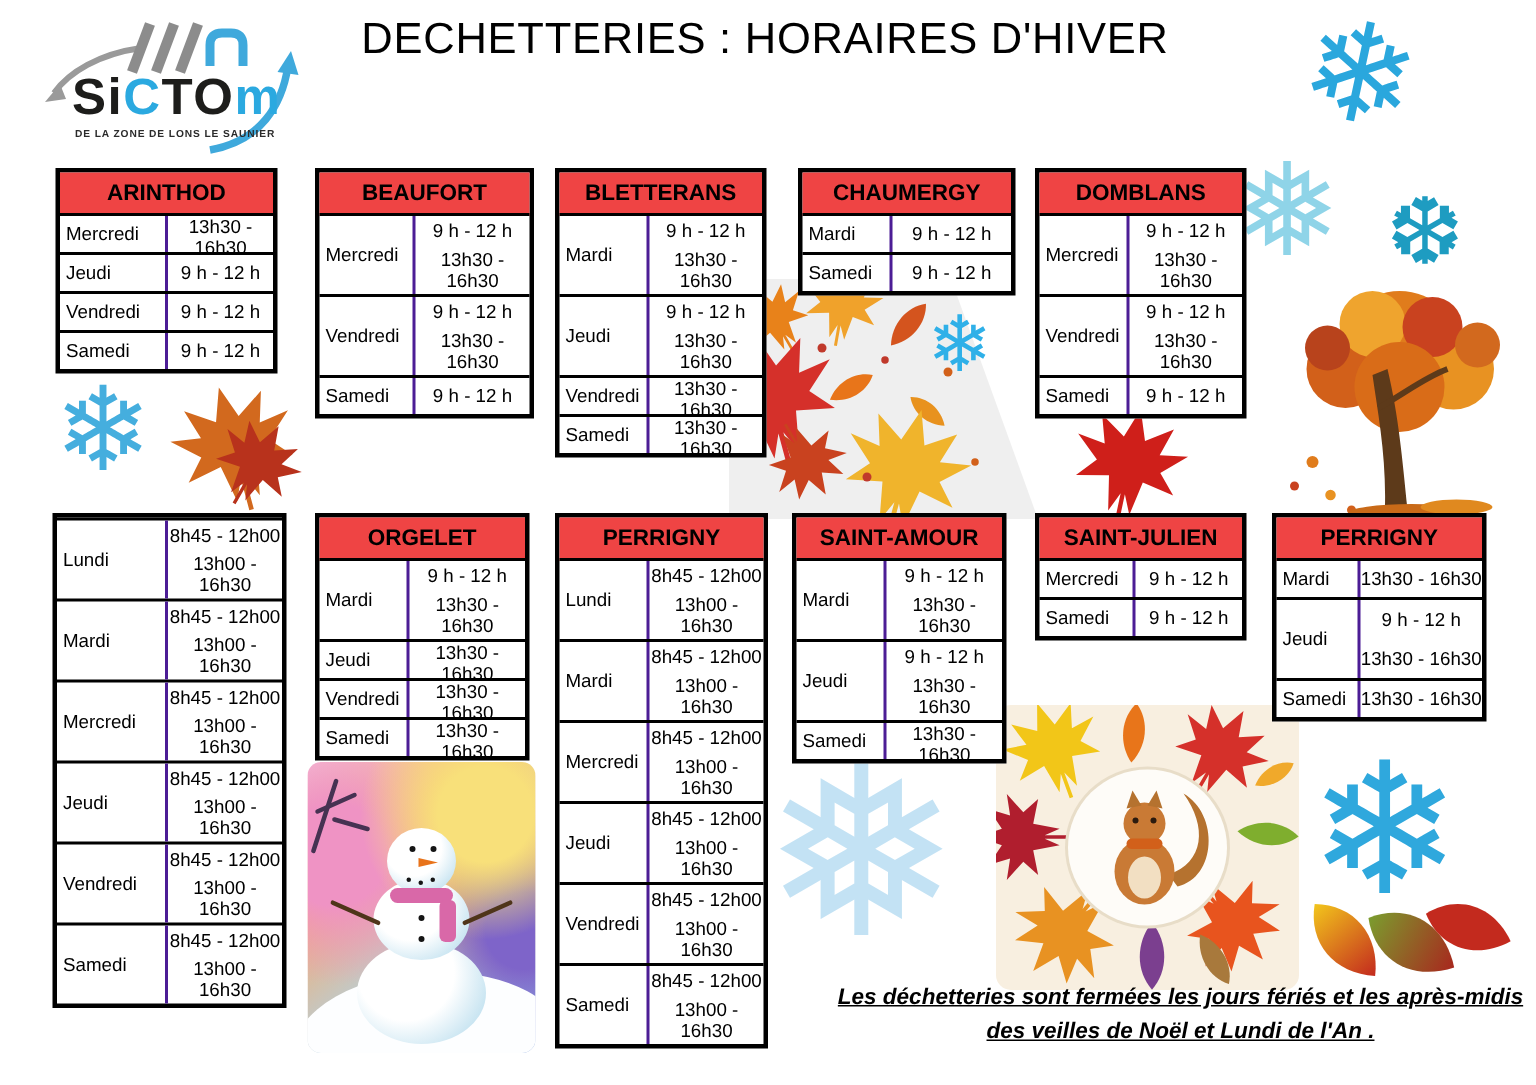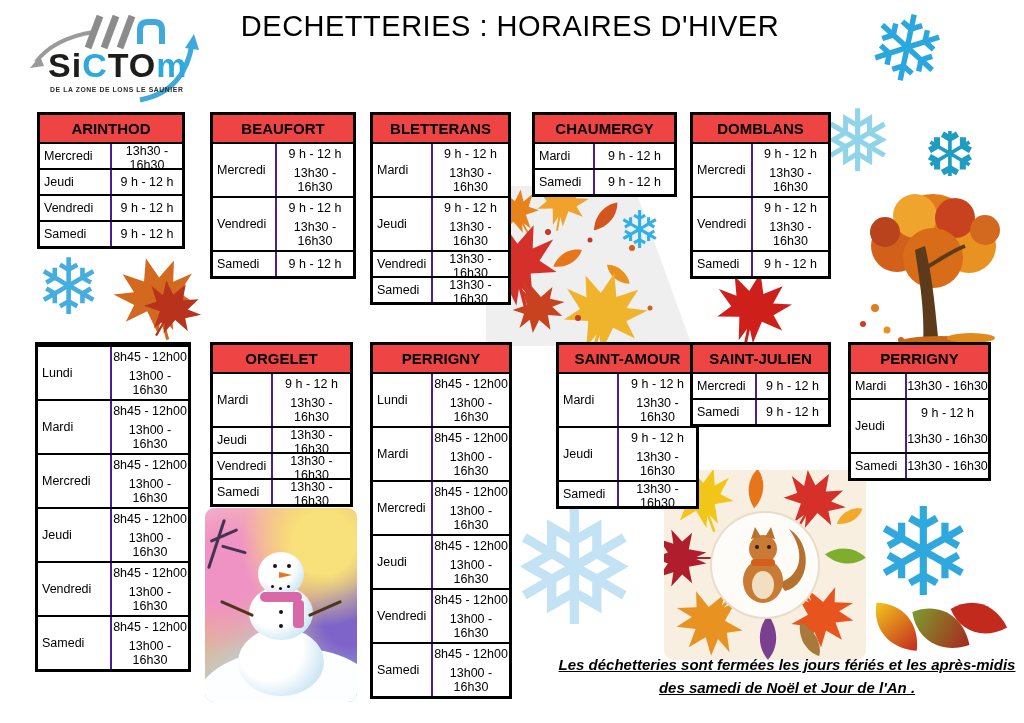--- a/index.html
+++ b/index.html
@@ -25,21 +25,21 @@
   .tb-hours{flex:1;display:flex;flex-direction:column;justify-content:space-around;align-items:center;font-size:12.5px;text-align:center}
   .t-arinthod{left:37px;top:112px;width:148px;--daw:72px}
   .t-beaufort{left:210px;top:112px;width:146px;--daw:64px}
   .t-bletterans{left:370px;top:112px;width:141px;--daw:60px}
   .t-chaumergy{left:532px;top:112px;width:145px;--daw:60px}
   .t-domblans{left:690px;top:112px;width:141px;--daw:60px}
   .t-messia{left:35px;top:342px;width:156px;--daw:74px}
   .t-messia .tb-head{font-size:13.5px}
   .t-orgelet{left:210px;top:342px;width:143px;--daw:60px}
   .t-perrigny{left:370px;top:342px;width:142px;--daw:60px}
-  .t-saintamour{left:556px;top:342px;width:143px;--daw:60px}
+  .t-saintamour{left:528px;top:342px;width:143px;--daw:60px}
   .t-saintjulien{left:690px;top:342px;width:141px;--daw:64px}
   .t-sellieres{left:848px;top:342px;width:143px;--daw:56px}
   
   .deco{position:absolute;z-index:1}
   .flake{font-family:"DejaVu Sans", sans-serif;line-height:1;user-select:none}
   .leaves-cluster{left:486px;top:186px;width:206px;height:160px}
   .snowman-card{left:205px;top:508px;width:152px;height:194px;border-radius:9px;overflow:hidden;
     background:
       radial-gradient(circle at 78% 18%, #f8e07a 0 16%, rgba(248,224,122,0) 42%),
       radial-gradient(circle at 12% 32%, #ef93c4 0 18%, rgba(239,147,196,0) 46%),
@@ -502,14 +502,14 @@
     <div class="tb-row">
       <div class="tb-day">Samedi</div>
       <div class="tb-hours">
         <div>13h30 - 16h30</div>
       </div>
     </div>
   </div>
 
 <div class="note">
   <div>Les déchetteries sont fermées les jours fériés et les après-midis</div>
-  <div>des samedi de Noël et Jour de l'An .</div>
+  <div>des veilles de Noël et Lundi de l'An .</div>
 </div>
 
 </body></html>

